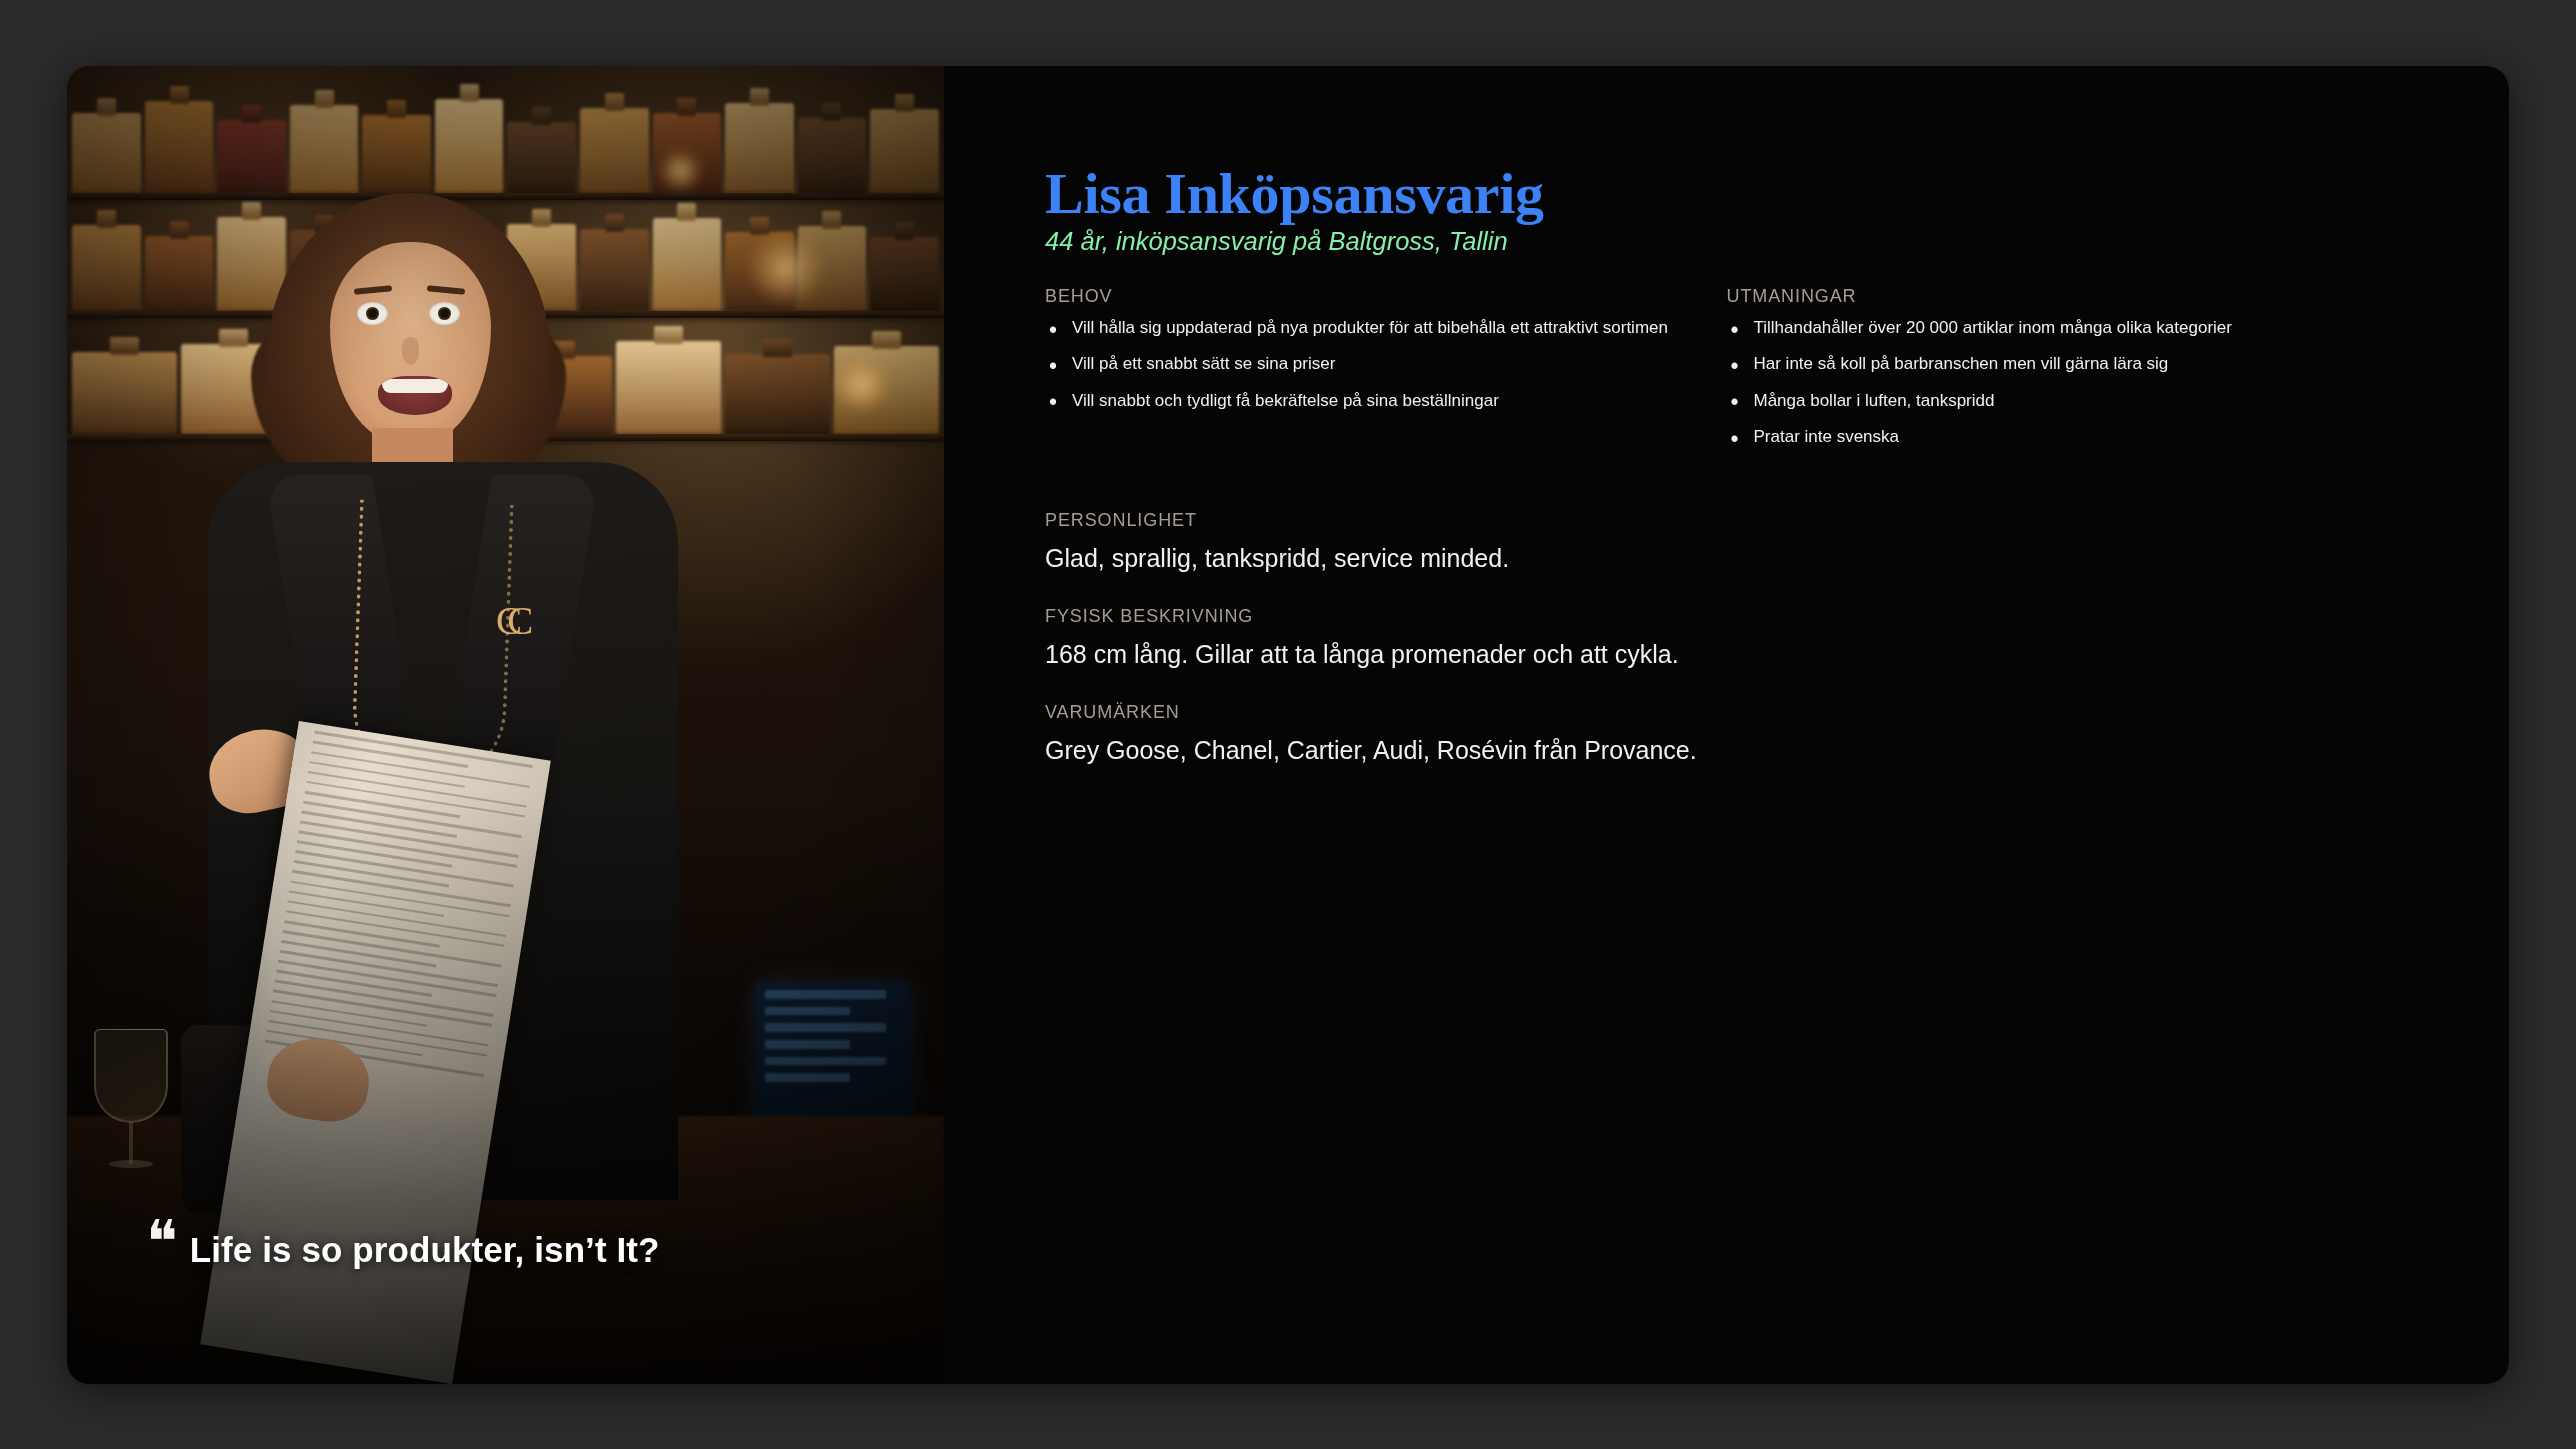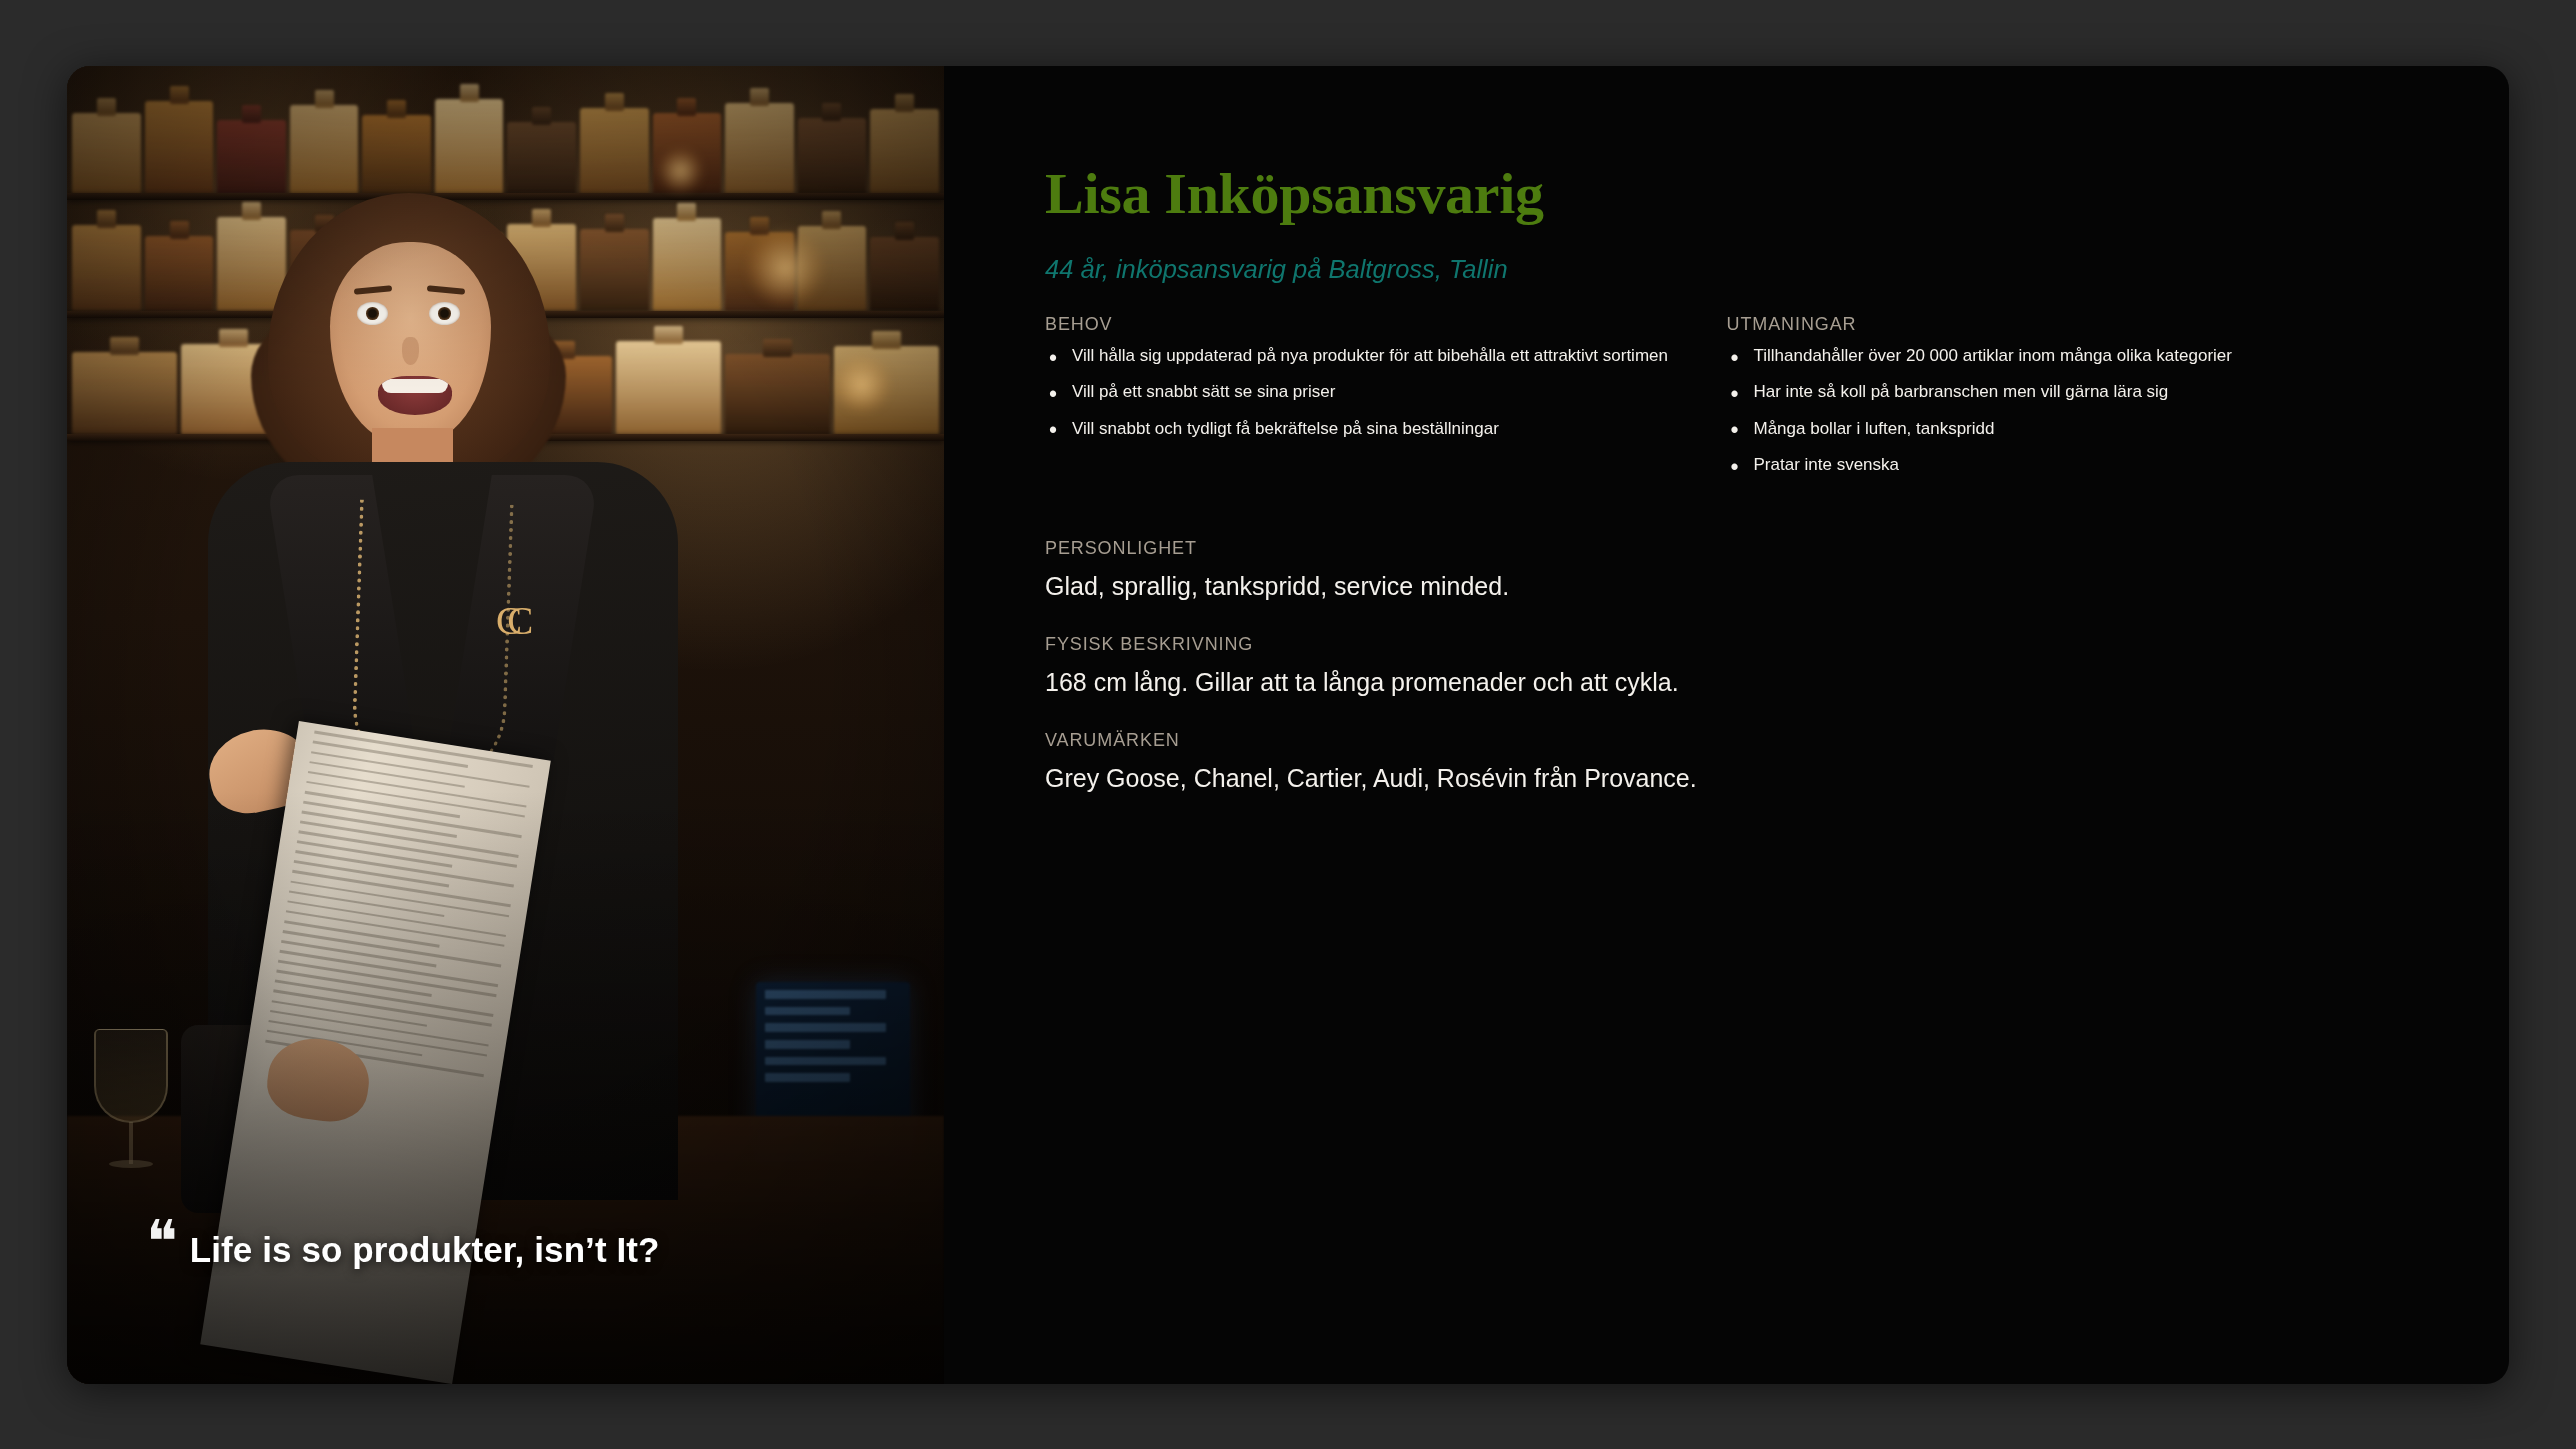--- a/index.html
+++ b/index.html
@@ -306,27 +306,26 @@
     flex: 1 1 auto;
     position: relative;
     padding: 94px 101px 0 101px;
     color: #f2efe9;
   }
   h1.name {
     font-family: "Liberation Serif", serif;
     font-size: 58px;
     font-weight: 700;
     letter-spacing: -0.3px;
-    color: #4d7c0f;
-    margin-bottom: 28px;
+    color: #3b82f6;
   }
   .subtitle {
     font-style: italic;
     font-size: 25.5px;
-    color: #0f766e;
+    color: #86efac;
     margin-bottom: 29.5px;
   }
   .intro {
     font-size: 25.5px;
     color: #f4f1ec;
     margin-bottom: 48px;
   }
   .cols {
     display: flex;
   }

